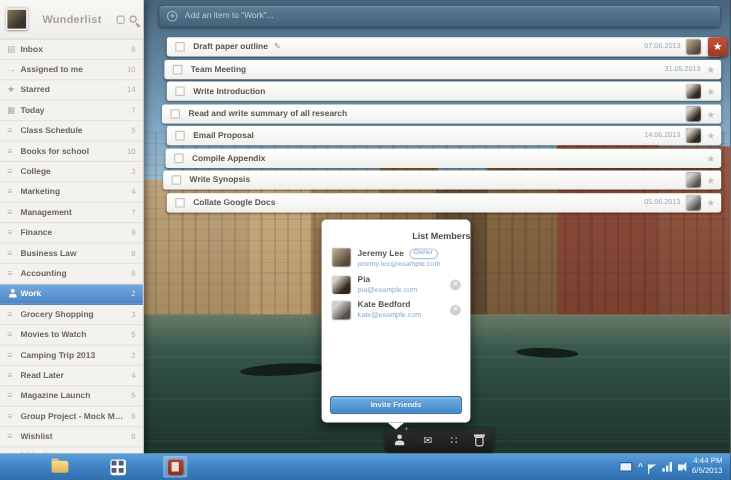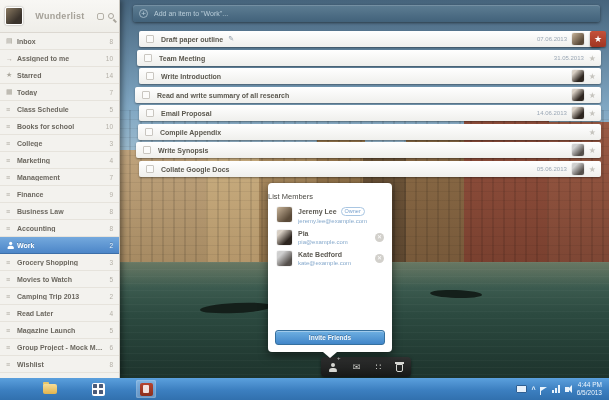--- a/index.html
+++ b/index.html
@@ -75,21 +75,21 @@
         box-shadow:0 1px 2px rgba(0,0,0,.45); }
   .av1 { background:linear-gradient(135deg,#c8b49a,#5a4a38 75%); }
   .av2 { background:linear-gradient(135deg,#d8cfc4 20%,#2e2620 70%); }
   .av3 { background:linear-gradient(135deg,#cfcfcf 25%,#55504c 75%); }
 
   
   .popup { position:absolute; left:268px; top:183px; width:124px; height:169px; background:#fff; border-radius:4px;
         box-shadow:0 3px 10px rgba(0,0,0,.55); z-index:6; }
   .popup .caret { position:absolute; left:55px; bottom:-6px; width:0; height:0;
         border-left:7px solid transparent; border-right:7px solid transparent; border-top:6px solid #fff; }
-  .pp-title { text-align:left; font-size:7.5px; font-weight:normal; color:#4c4a44; padding-top:9px; }
+  .pp-title { text-align:right; font-size:7.5px; font-weight:bold; color:#4c4a44; padding-top:9px; }
   .member { display:flex; padding:6px 8px 0 9px; }
   .m-av { width:15px; height:15px; border-radius:2px; flex:none; box-shadow:0 0 1px rgba(0,0,0,.5); }
   .m-info { margin-left:6px; flex:1; min-width:0; }
   .m-name { font-size:7px; font-weight:bold; color:#5c5952; display:flex; align-items:center; }
   .m-badge { font-size:5.5px; font-weight:normal; color:#7aa3cf; border:1px solid #a9c6e2; border-radius:6px;
         padding:0 3px; margin-left:4px; line-height:7px; }
   .m-email { font-size:6px; color:#86a9cc; margin-top:2px; white-space:nowrap; overflow:hidden; }
   .m-x { width:9px; height:9px; border-radius:50%; background:#d2d0cb; color:#fff; font-size:6px; line-height:9px;
         text-align:center; margin-top:3px; flex:none; }
   .invite { position:absolute; left:7px; right:7px; bottom:7px; height:15px; border-radius:3px;

